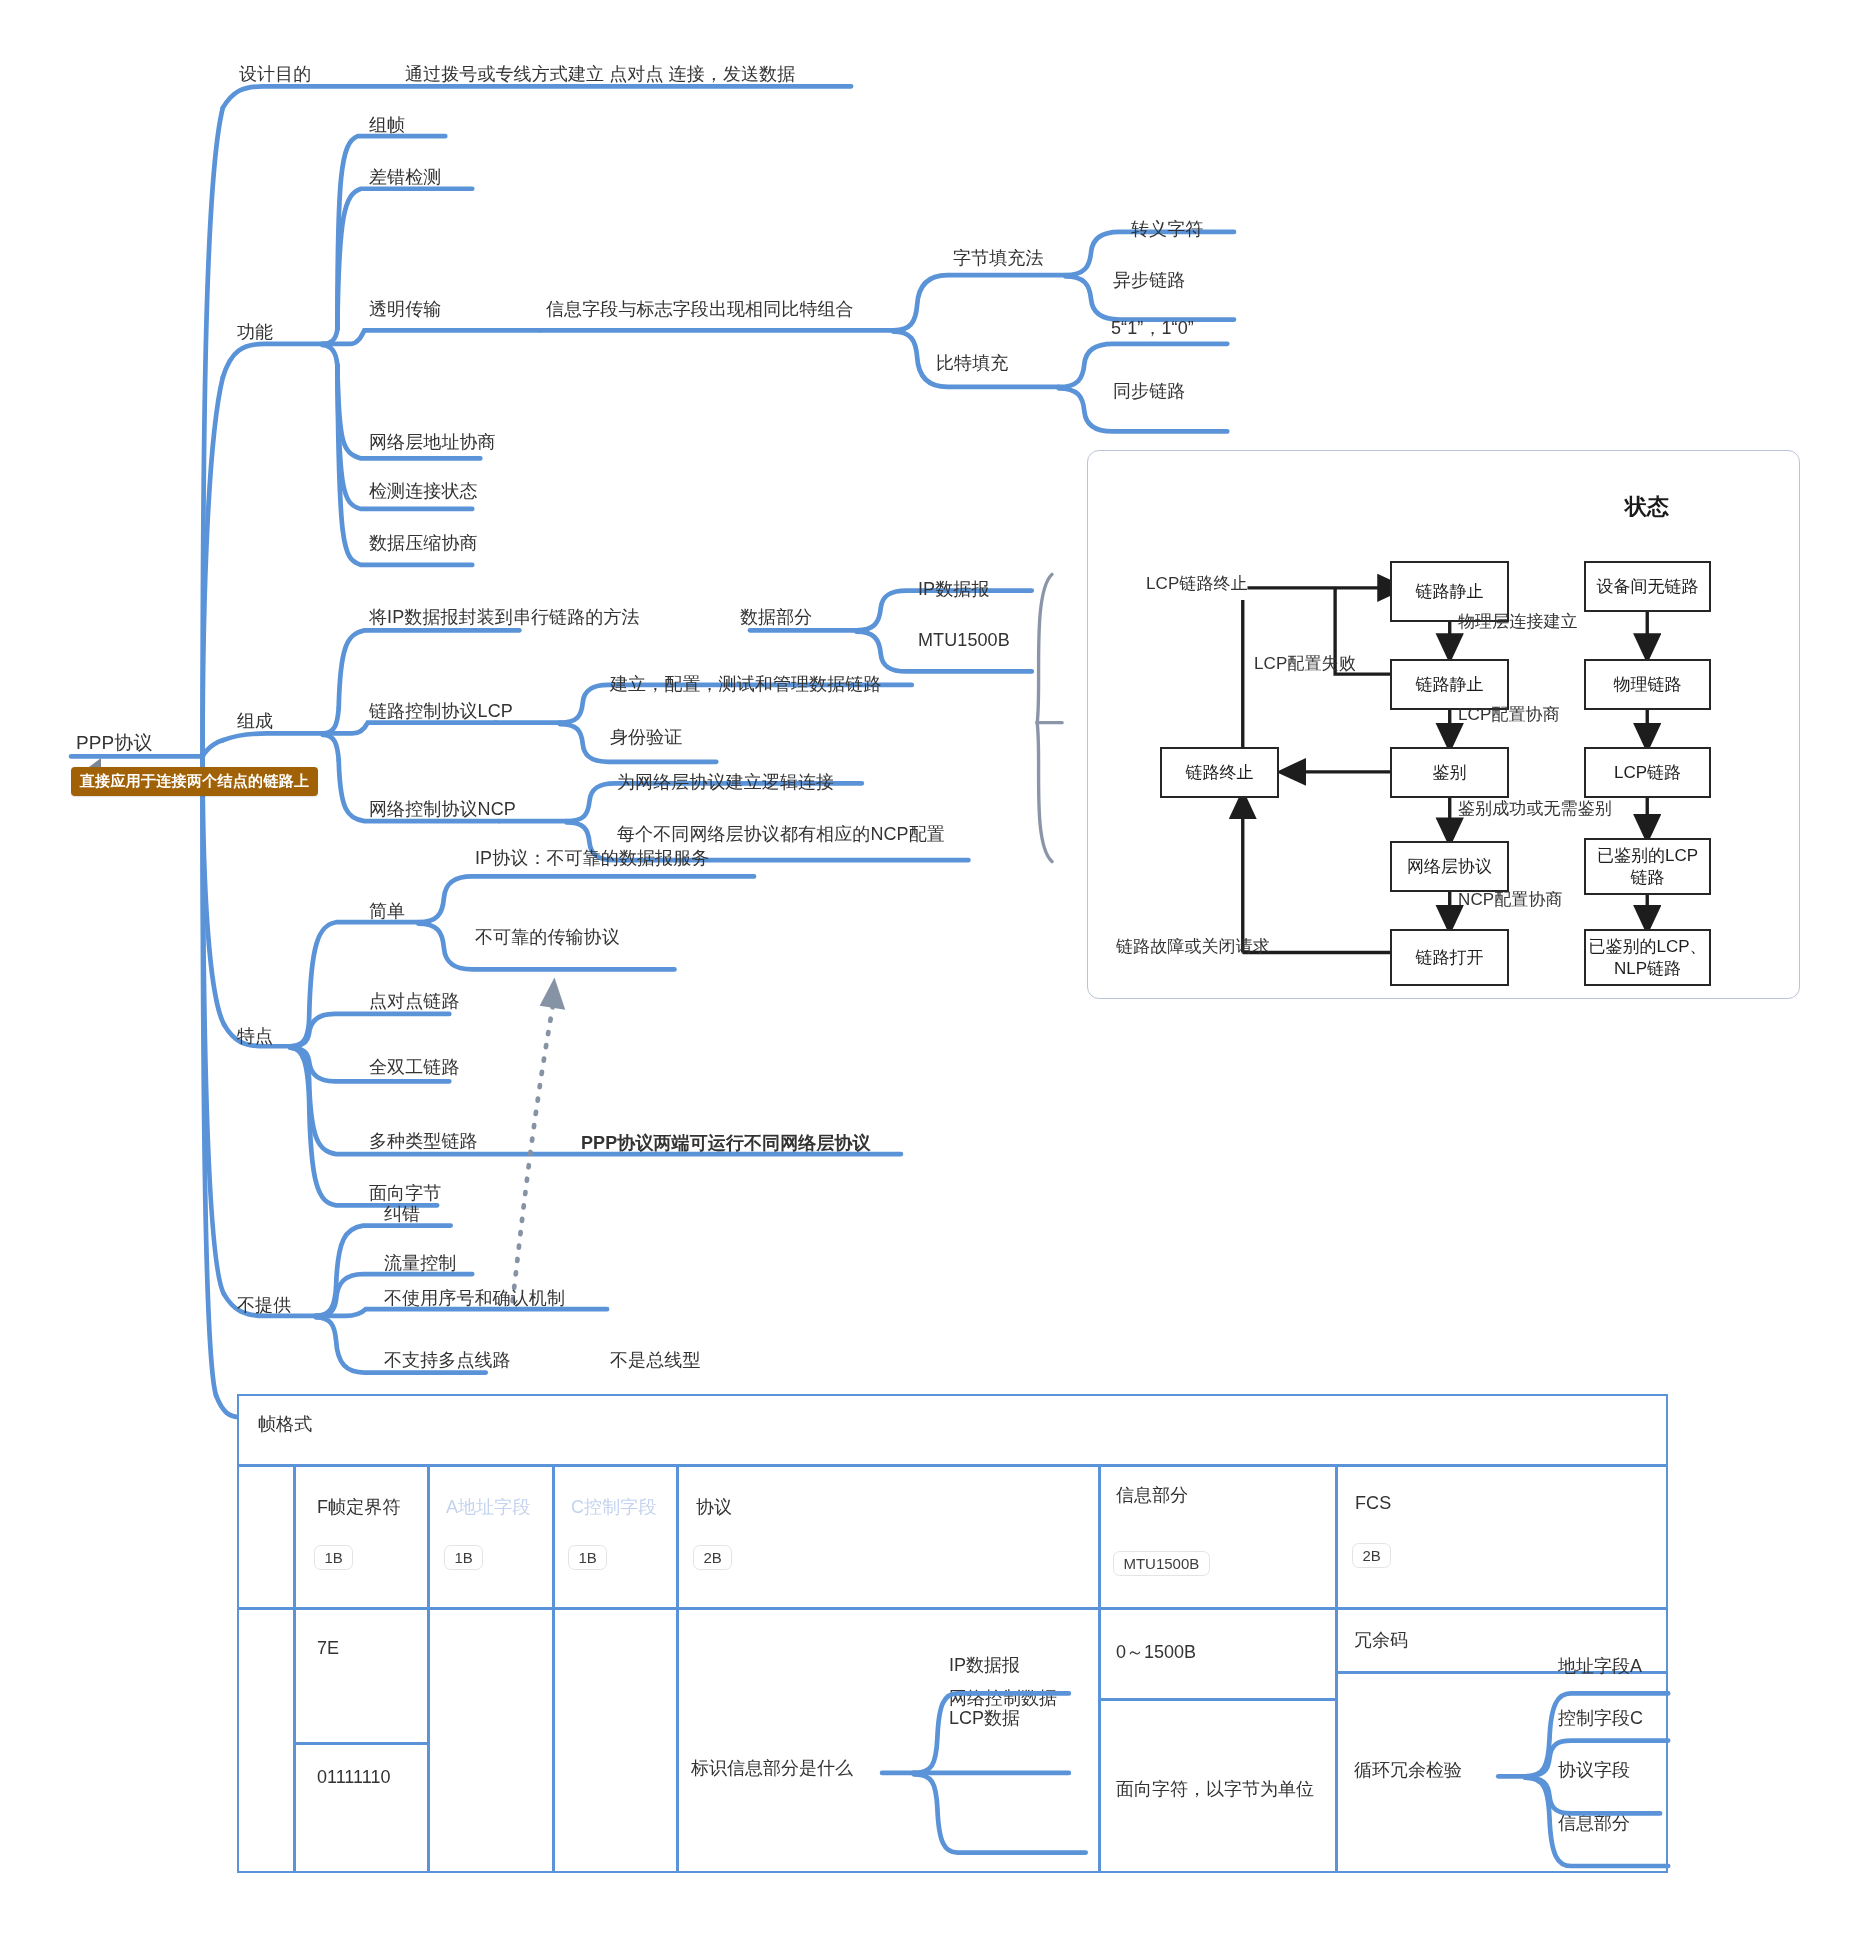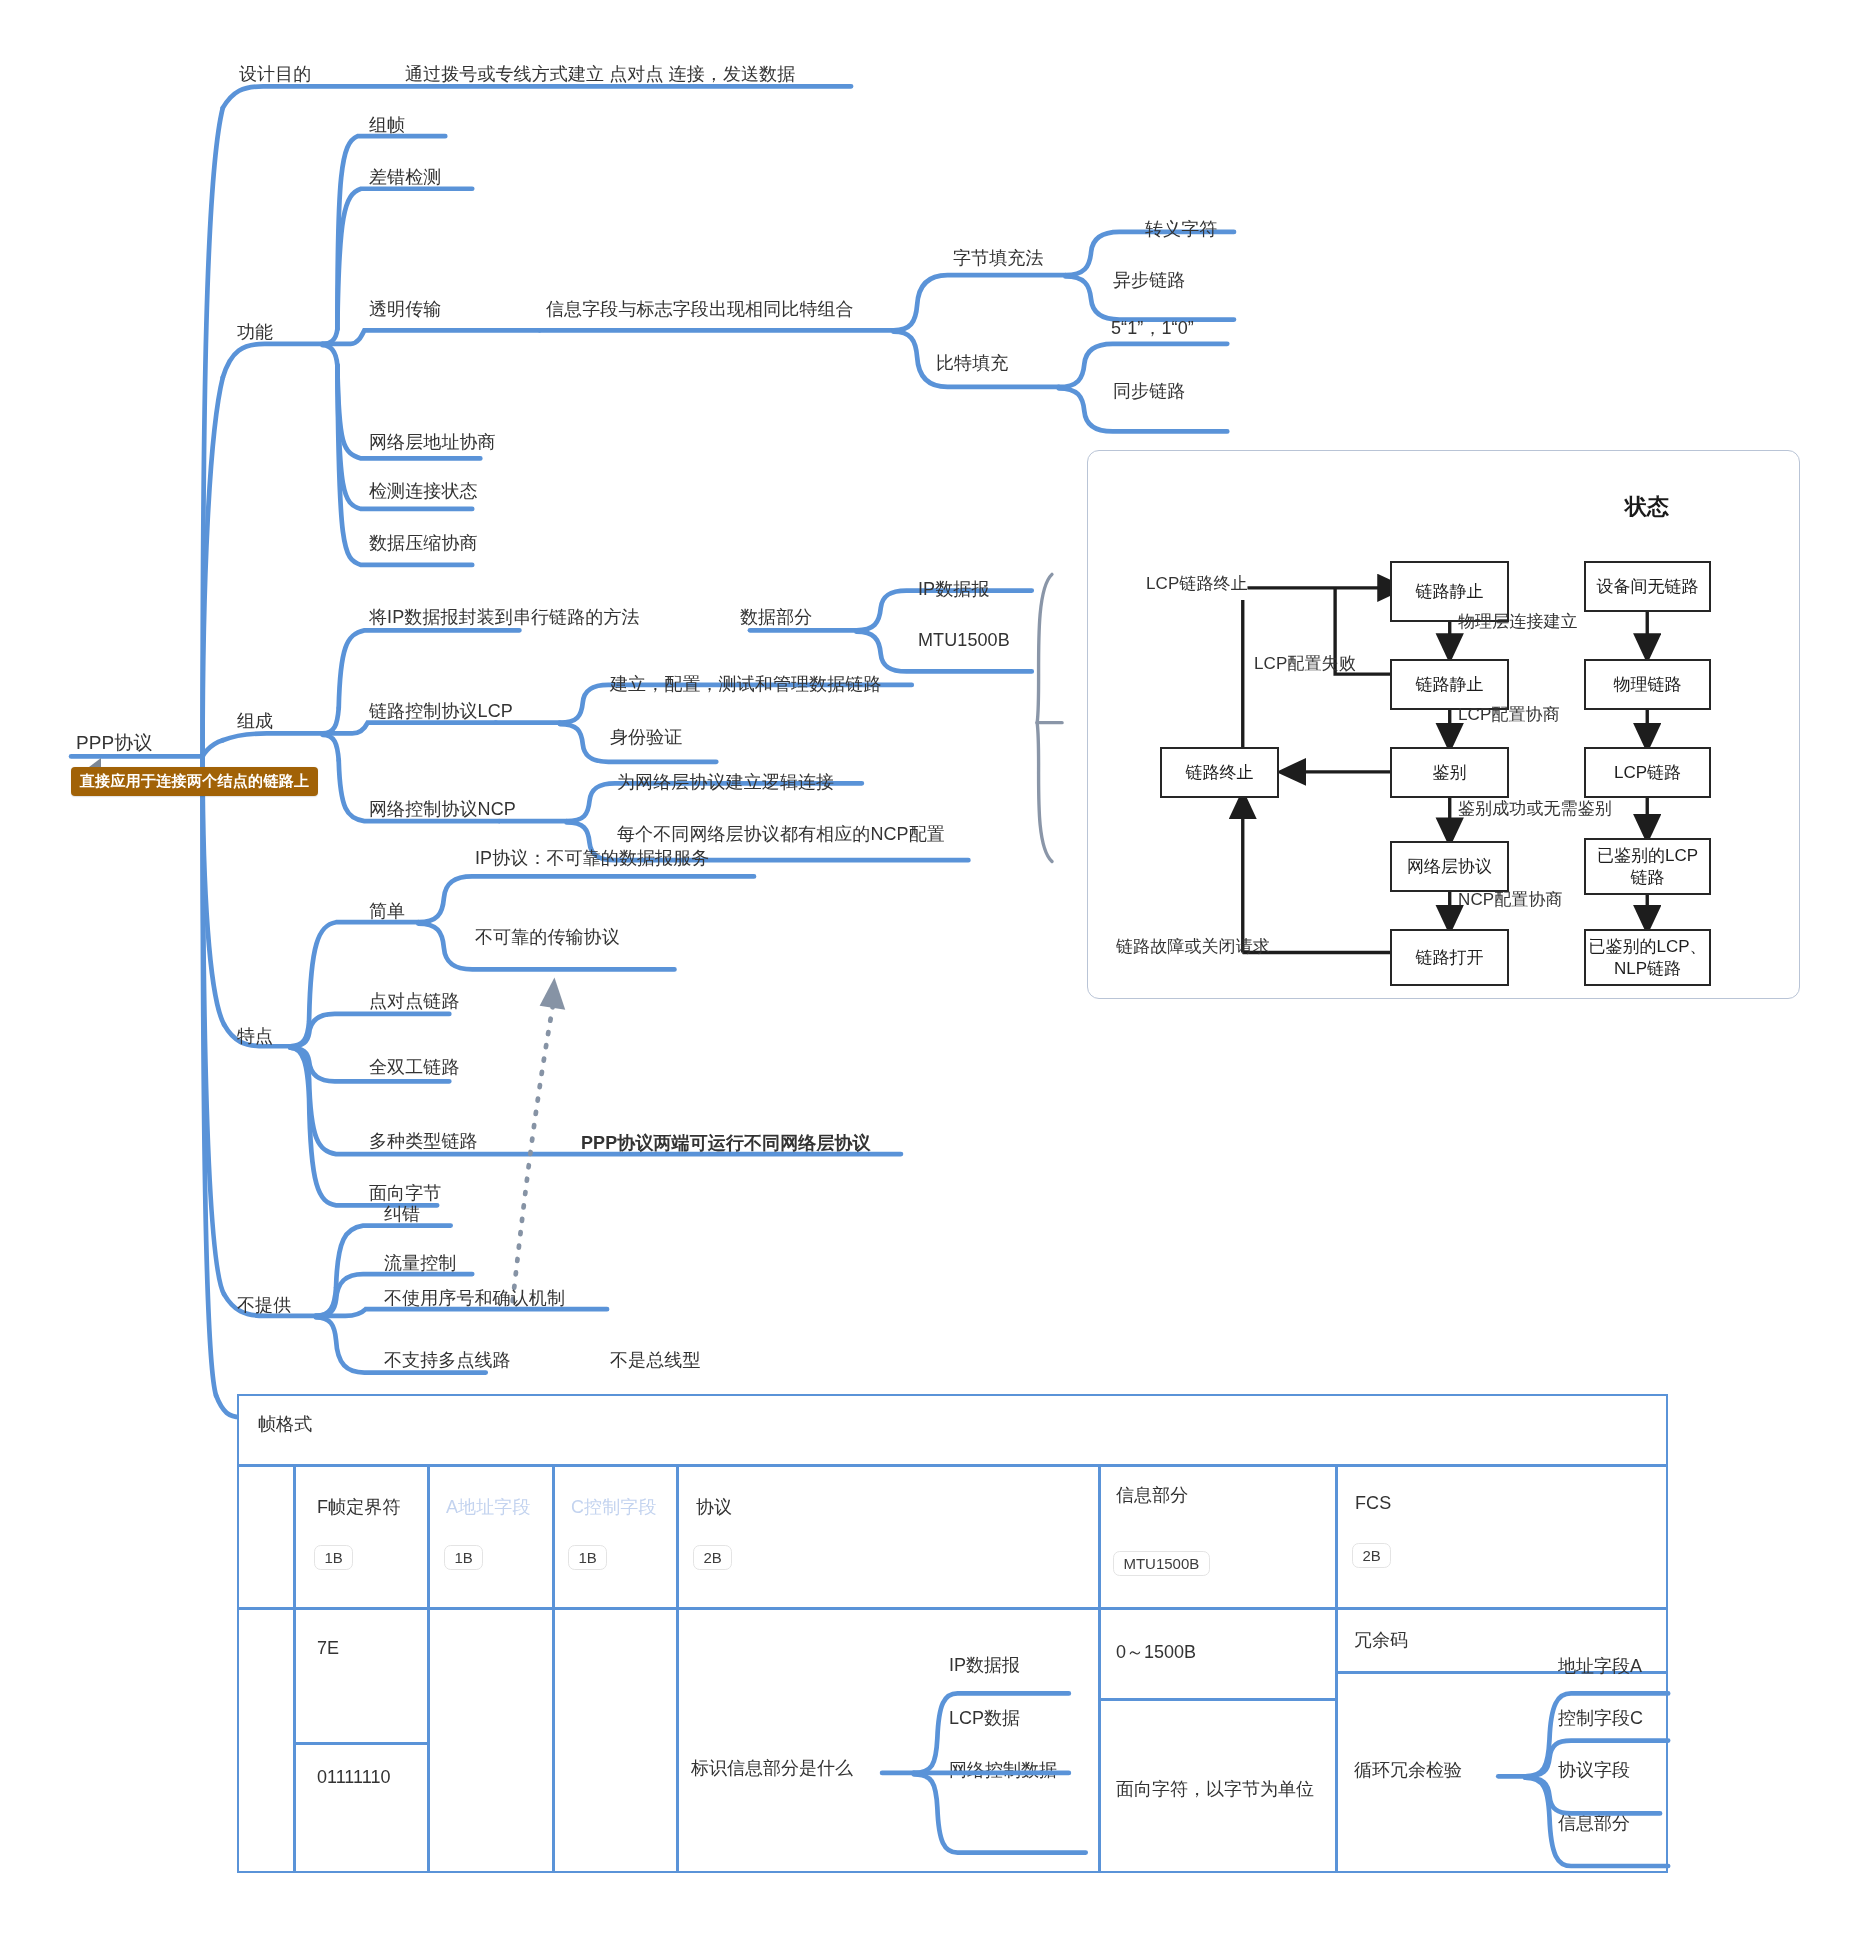--- a/index.html
+++ b/index.html
@@ -204,21 +204,21 @@
   <div class="lbl" style="left:237px;top:322px;">功能</div>
   <div class="lbl" style="left:369px;top:115px;">组帧</div>
   <div class="lbl" style="left:369px;top:167px;">差错检测</div>
   <div class="lbl" style="left:369px;top:299px;">透明传输</div>
   <div class="lbl" style="left:546px;top:299px;">信息字段与标志字段出现相同比特组合</div>
   <div class="lbl" style="left:369px;top:432px;">网络层地址协商</div>
   <div class="lbl" style="left:369px;top:481px;">检测连接状态</div>
   <div class="lbl" style="left:369px;top:533px;">数据压缩协商</div>
 
   <div class="lbl" style="left:953px;top:248px;">字节填充法</div>
-  <div class="lbl" style="left:1131px;top:219px;margin-left:14px;">转义字符</div>
+  <div class="lbl" style="left:1131px;top:219px;">转义字符</div>
   <div class="lbl" style="left:1113px;top:270px;">异步链路</div>
 
   <div class="lbl" style="left:936px;top:353px;">比特填充</div>
   <div class="lbl" style="left:1111px;top:318px;">5“1”，1“0”</div>
   <div class="lbl" style="left:1113px;top:381px;">同步链路</div>
 
   <div class="lbl" style="left:237px;top:711px;">组成</div>
   <div class="lbl" style="left:369px;top:607px;">将IP数据报封装到串行链路的方法</div>
   <div class="lbl" style="left:740px;top:607px;">数据部分</div>
   <div class="lbl" style="left:918px;top:579px;">IP数据报</div>
@@ -346,21 +346,21 @@
 
   <div class="lbl" style="left:1355px;top:1493px;">FCS</div>
   <div class="chip" style="left:1352px;top:1543px;">2B</div>
 
   <div class="cellText" style="left:317px;top:1638px;">7E</div>
   <div class="cellText" style="left:317px;top:1767px;">01111110</div>
 
   <div class="cellText" style="left:691px;top:1756px;">标识信息部分是什么</div>
   <div class="cellText" style="left:949px;top:1653px;">IP数据报</div>
   <div class="cellText" style="left:949px;top:1706px;">LCP数据</div>
-  <div class="cellText" style="left:949px;top:1758px;">网络控制数据</div>
+  <div class="cellText" style="left:949px;top:1686px;">网络控制数据</div>
 
   <div class="cellText" style="left:1116px;top:1640px;">0～1500B</div>
   <div class="cellText" style="left:1116px;top:1777px;">面向字符，以字节为单位</div>
 
   <div class="cellText" style="left:1354px;top:1628px;">冗余码</div>
   <div class="cellText" style="left:1354px;top:1758px;">循环冗余检验</div>
   <div class="cellText" style="left:1558px;top:1654px;">地址字段A</div>
   <div class="cellText" style="left:1558px;top:1706px;">控制字段C</div>
   <div class="cellText" style="left:1558px;top:1758px;">协议字段</div>
   <div class="cellText" style="left:1558px;top:1811px;">信息部分</div>

